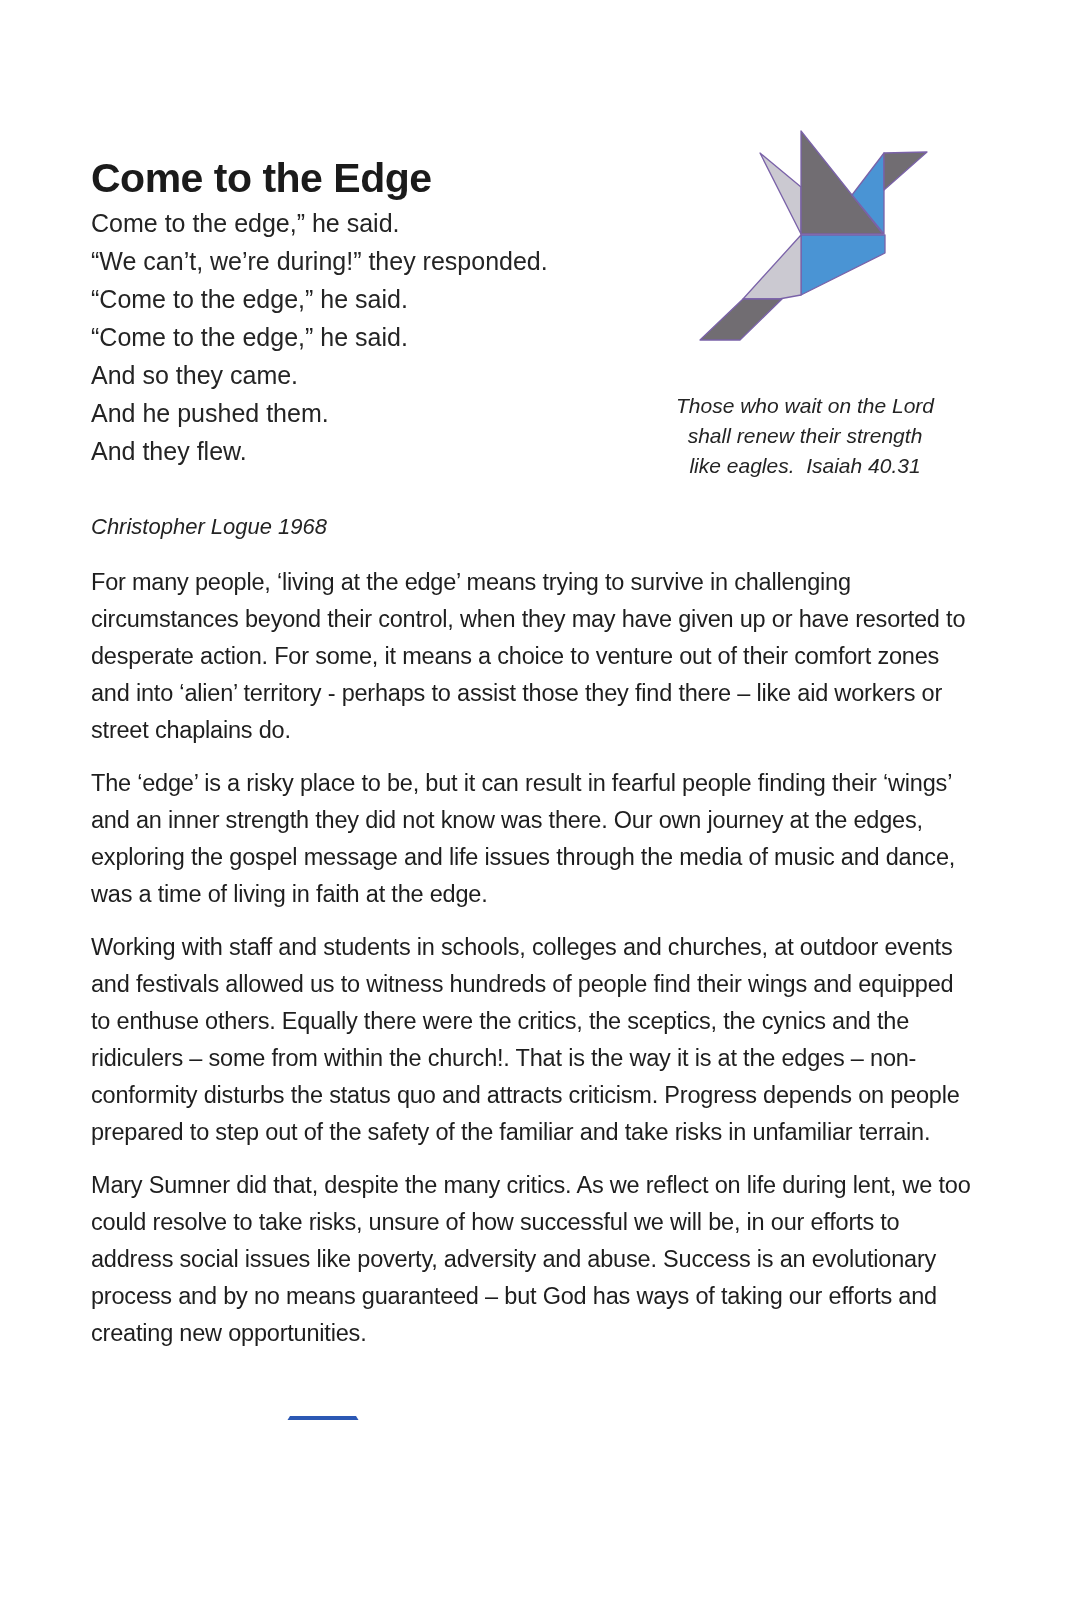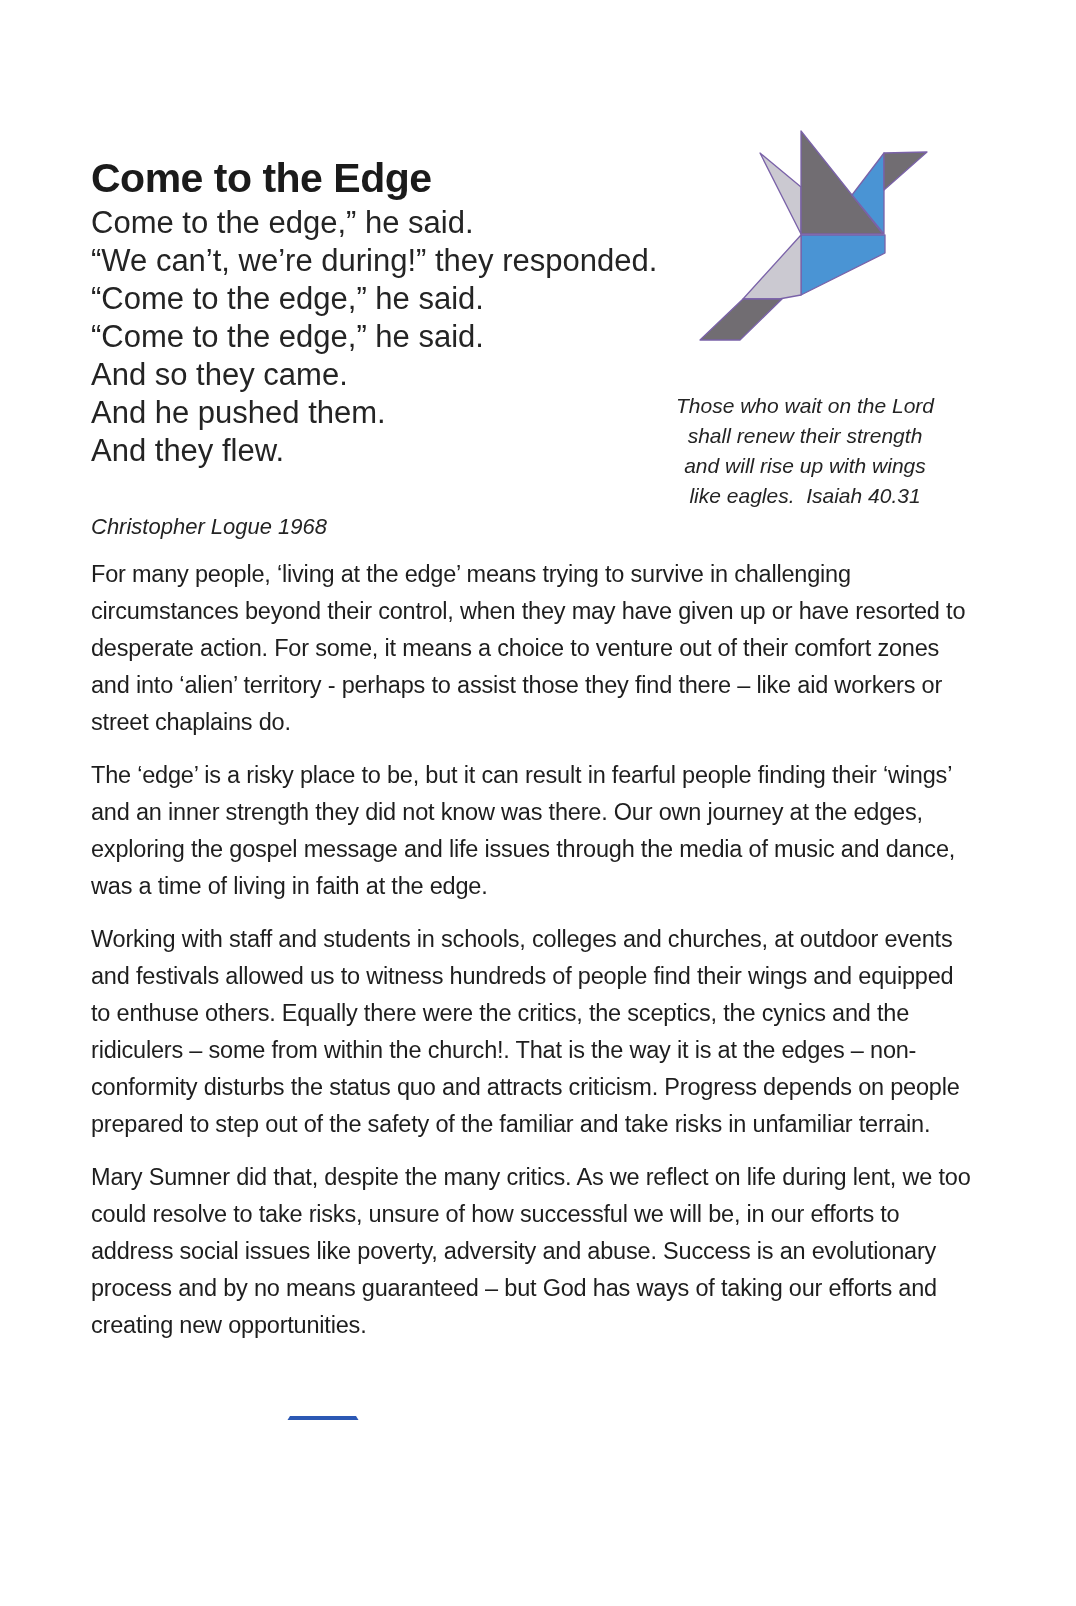--- a/index.html
+++ b/index.html
@@ -4,36 +4,36 @@
 <style>
   html,body{margin:0;padding:0;background:#ffffff;}
   .page{
     position:relative;width:1076px;height:1420px;background:#ffffff;
     font-family:"Liberation Sans",sans-serif;color:#1e1e1e;overflow:hidden;
   }
   .article-title{
     position:absolute;left:91px;top:128px;
     font-size:41px;font-weight:700;letter-spacing:-0.5px;color:#1b1b1b;
   }
-  .poem{position:absolute;left:91px;top:204px;font-size:31px;line-height:38px;color:#242424;}
+  .poem{position:absolute;left:91px;top:204px;font-size:25px;line-height:38px;color:#242424;}
   .poem-attribution{position:absolute;left:91px;top:507px;font-size:22px;font-style:italic;color:#242424;margin-top:7px;}
   .bird-wrap{position:absolute;left:650px;top:110px;width:350px;height:260px;}
   .bird-blue{fill:#4a94d4;}
   .bird-dark{fill:#716d72;}
   .bird-light{fill:#cbc9d1;}
   .bird-wrap polygon{stroke:#7a62a8;stroke-width:1.3;stroke-linejoin:round;}
   .scripture-quote{
     position:absolute;left:650px;top:391px;width:310px;text-align:center;
     font-style:italic;font-size:21px;line-height:30px;color:#242424;
   }
   .body-text{
     position:absolute;left:91px;top:548px;width:884px;
     font-size:23.5px;line-height:37px;letter-spacing:-0.2px;font-stretch:condensed;color:#1e1e1e;
   }
-  .body-text p{margin:8px 0 16px 0;}
+  .body-text p{margin:16px 0 16px 0;}
   .anniversary-logo{position:absolute;left:112px;top:1408px;width:280px;height:120px;color:#2b58b4;}
   .logo-150{
     position:absolute;left:0;top:0;font-size:84px;line-height:84px;
     font-weight:800;letter-spacing:-3px;color:#2b58b4;
   }
   .logo-years{
     position:absolute;left:3px;top:89px;font-size:25px;font-weight:700;
     letter-spacing:9px;color:#2b58b4;white-space:nowrap;text-align:right;
   }
   .logo-emblem{position:absolute;left:155px;top:8px;}
@@ -70,21 +70,20 @@
       <polygon class="bird-dark" points="884,153 927,152 884,190"></polygon>
       <polygon class="bird-blue" points="801,235 885,235 885,253 801,295"></polygon>
       <polygon class="bird-light" points="801,235 801,295 779,299 743,299"></polygon>
       <polygon class="bird-dark" points="743,299 782,299 740,340 700,340"></polygon>
     </svg>
   </div>
 
   <div class="scripture-quote">
     <div>Those who wait on the Lord</div>
     <div>shall renew their strength</div>
-    <div>and will rise up with wings</div>
     <div>like eagles.&nbsp; Isaiah 40.31</div>
   </div>
 
   <div class="body-text">
     <p>For many people, ‘living at the edge’ means trying to survive in challenging circumstances beyond their control, when they may have given up or have resorted to desperate action. For some, it means a choice to venture out of their comfort zones and into ‘alien’ territory - perhaps to assist those they find there – like aid workers or street chaplains do.</p>
     <p>The ‘edge’ is a risky place to be, but it can result in fearful people finding their ‘wings’ and an inner strength they did not know was there. Our own journey at the edges, exploring the gospel message and life issues through the media of music and dance, was a time of living in faith at the edge.</p>
     <p>Working with staff and students in schools, colleges and churches, at outdoor events and festivals allowed us to witness hundreds of people find their wings and equipped to enthuse others. Equally there were the critics, the sceptics, the cynics and the ridiculers – some from within the church!. That is the way it is at the edges – non-conformity disturbs the status quo and attracts criticism. Progress depends on people prepared to step out of the safety of the familiar and take risks in unfamiliar terrain.</p>
     <p>Mary Sumner did that, despite the many critics. As we reflect on life during lent, we too could resolve to take risks, unsure of how successful we will be, in our efforts to address social issues like poverty, adversity and abuse. Success is an evolutionary process and by no means guaranteed – but God has ways of taking our efforts and creating new opportunities.</p>
   </div>
 

